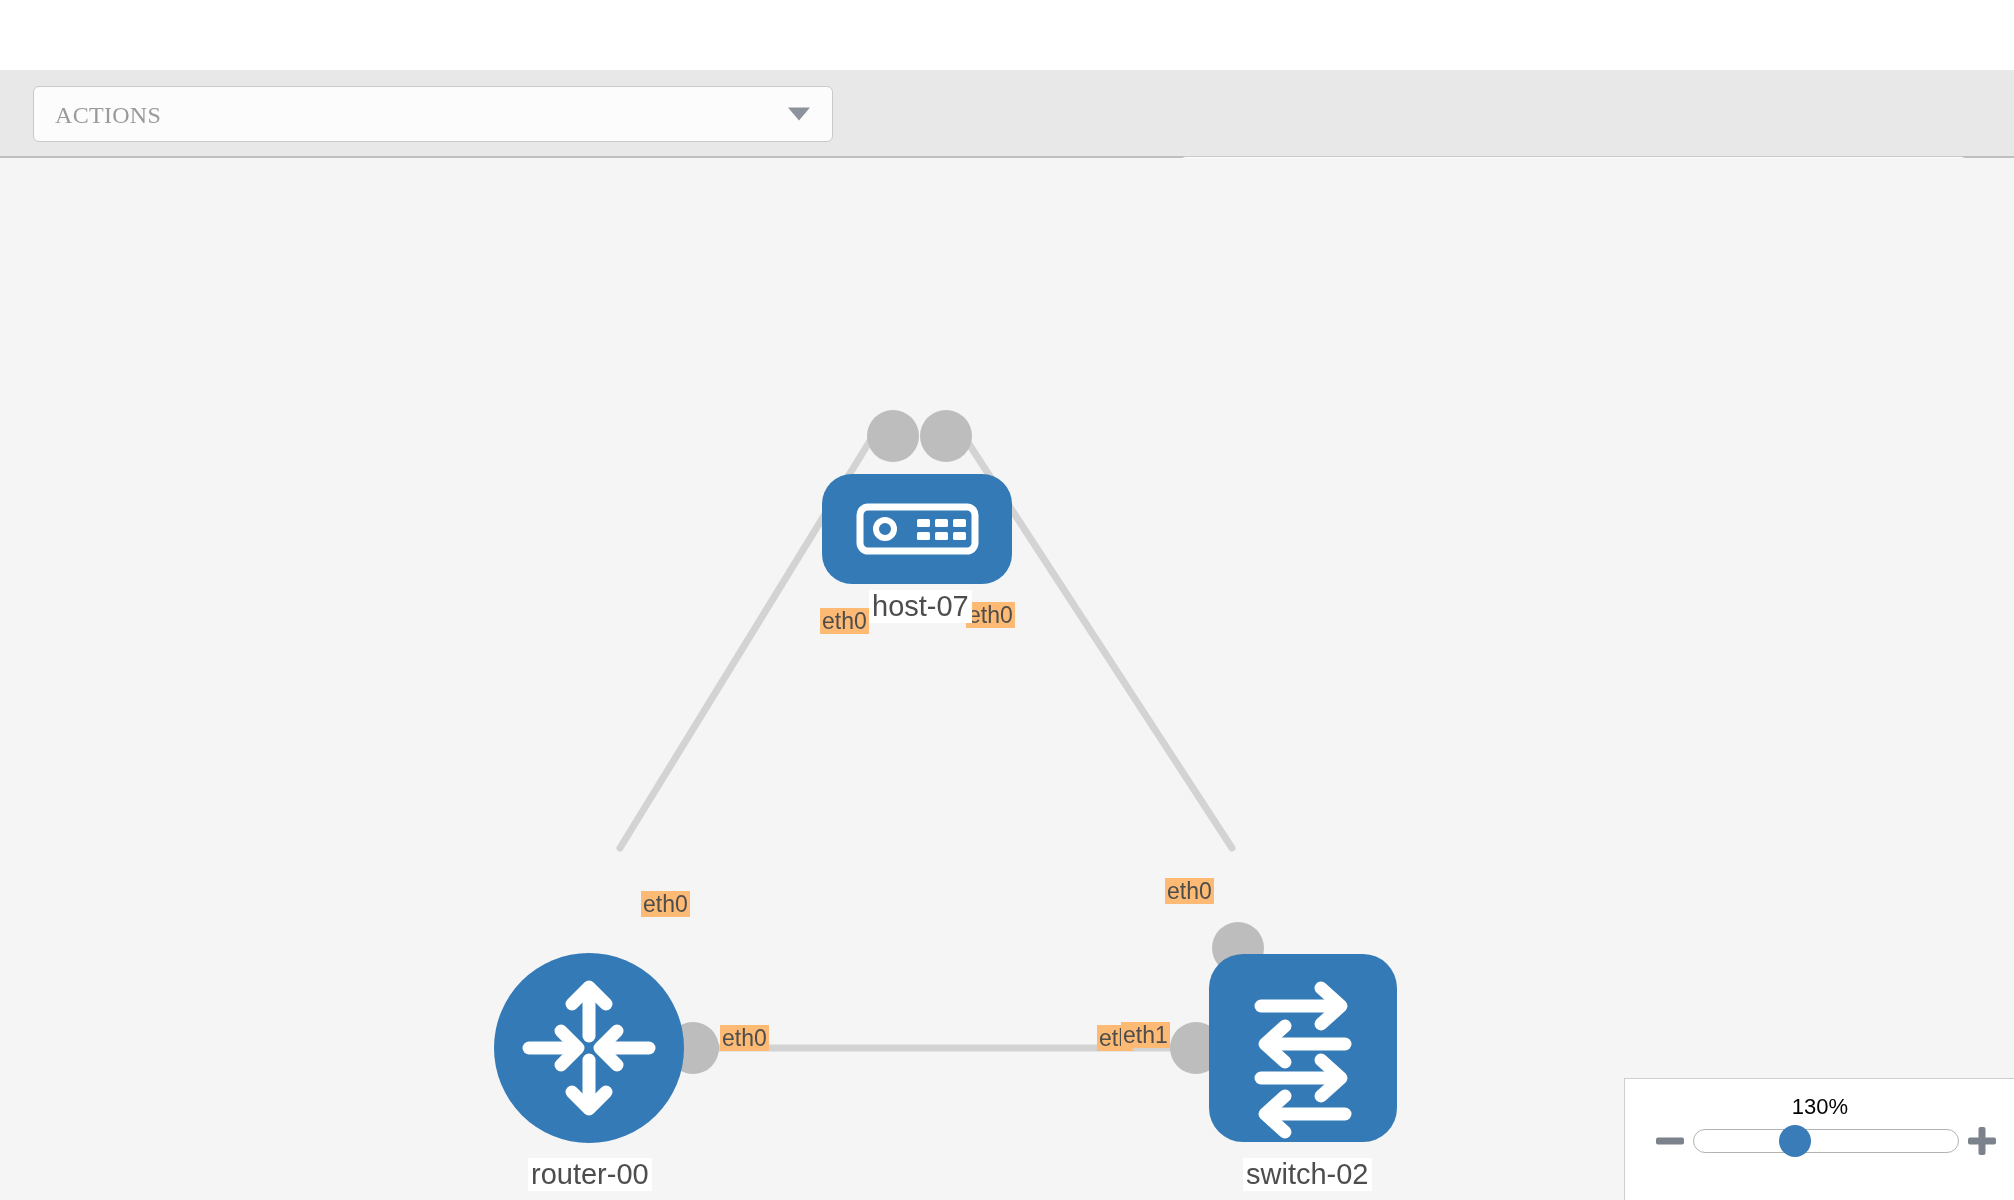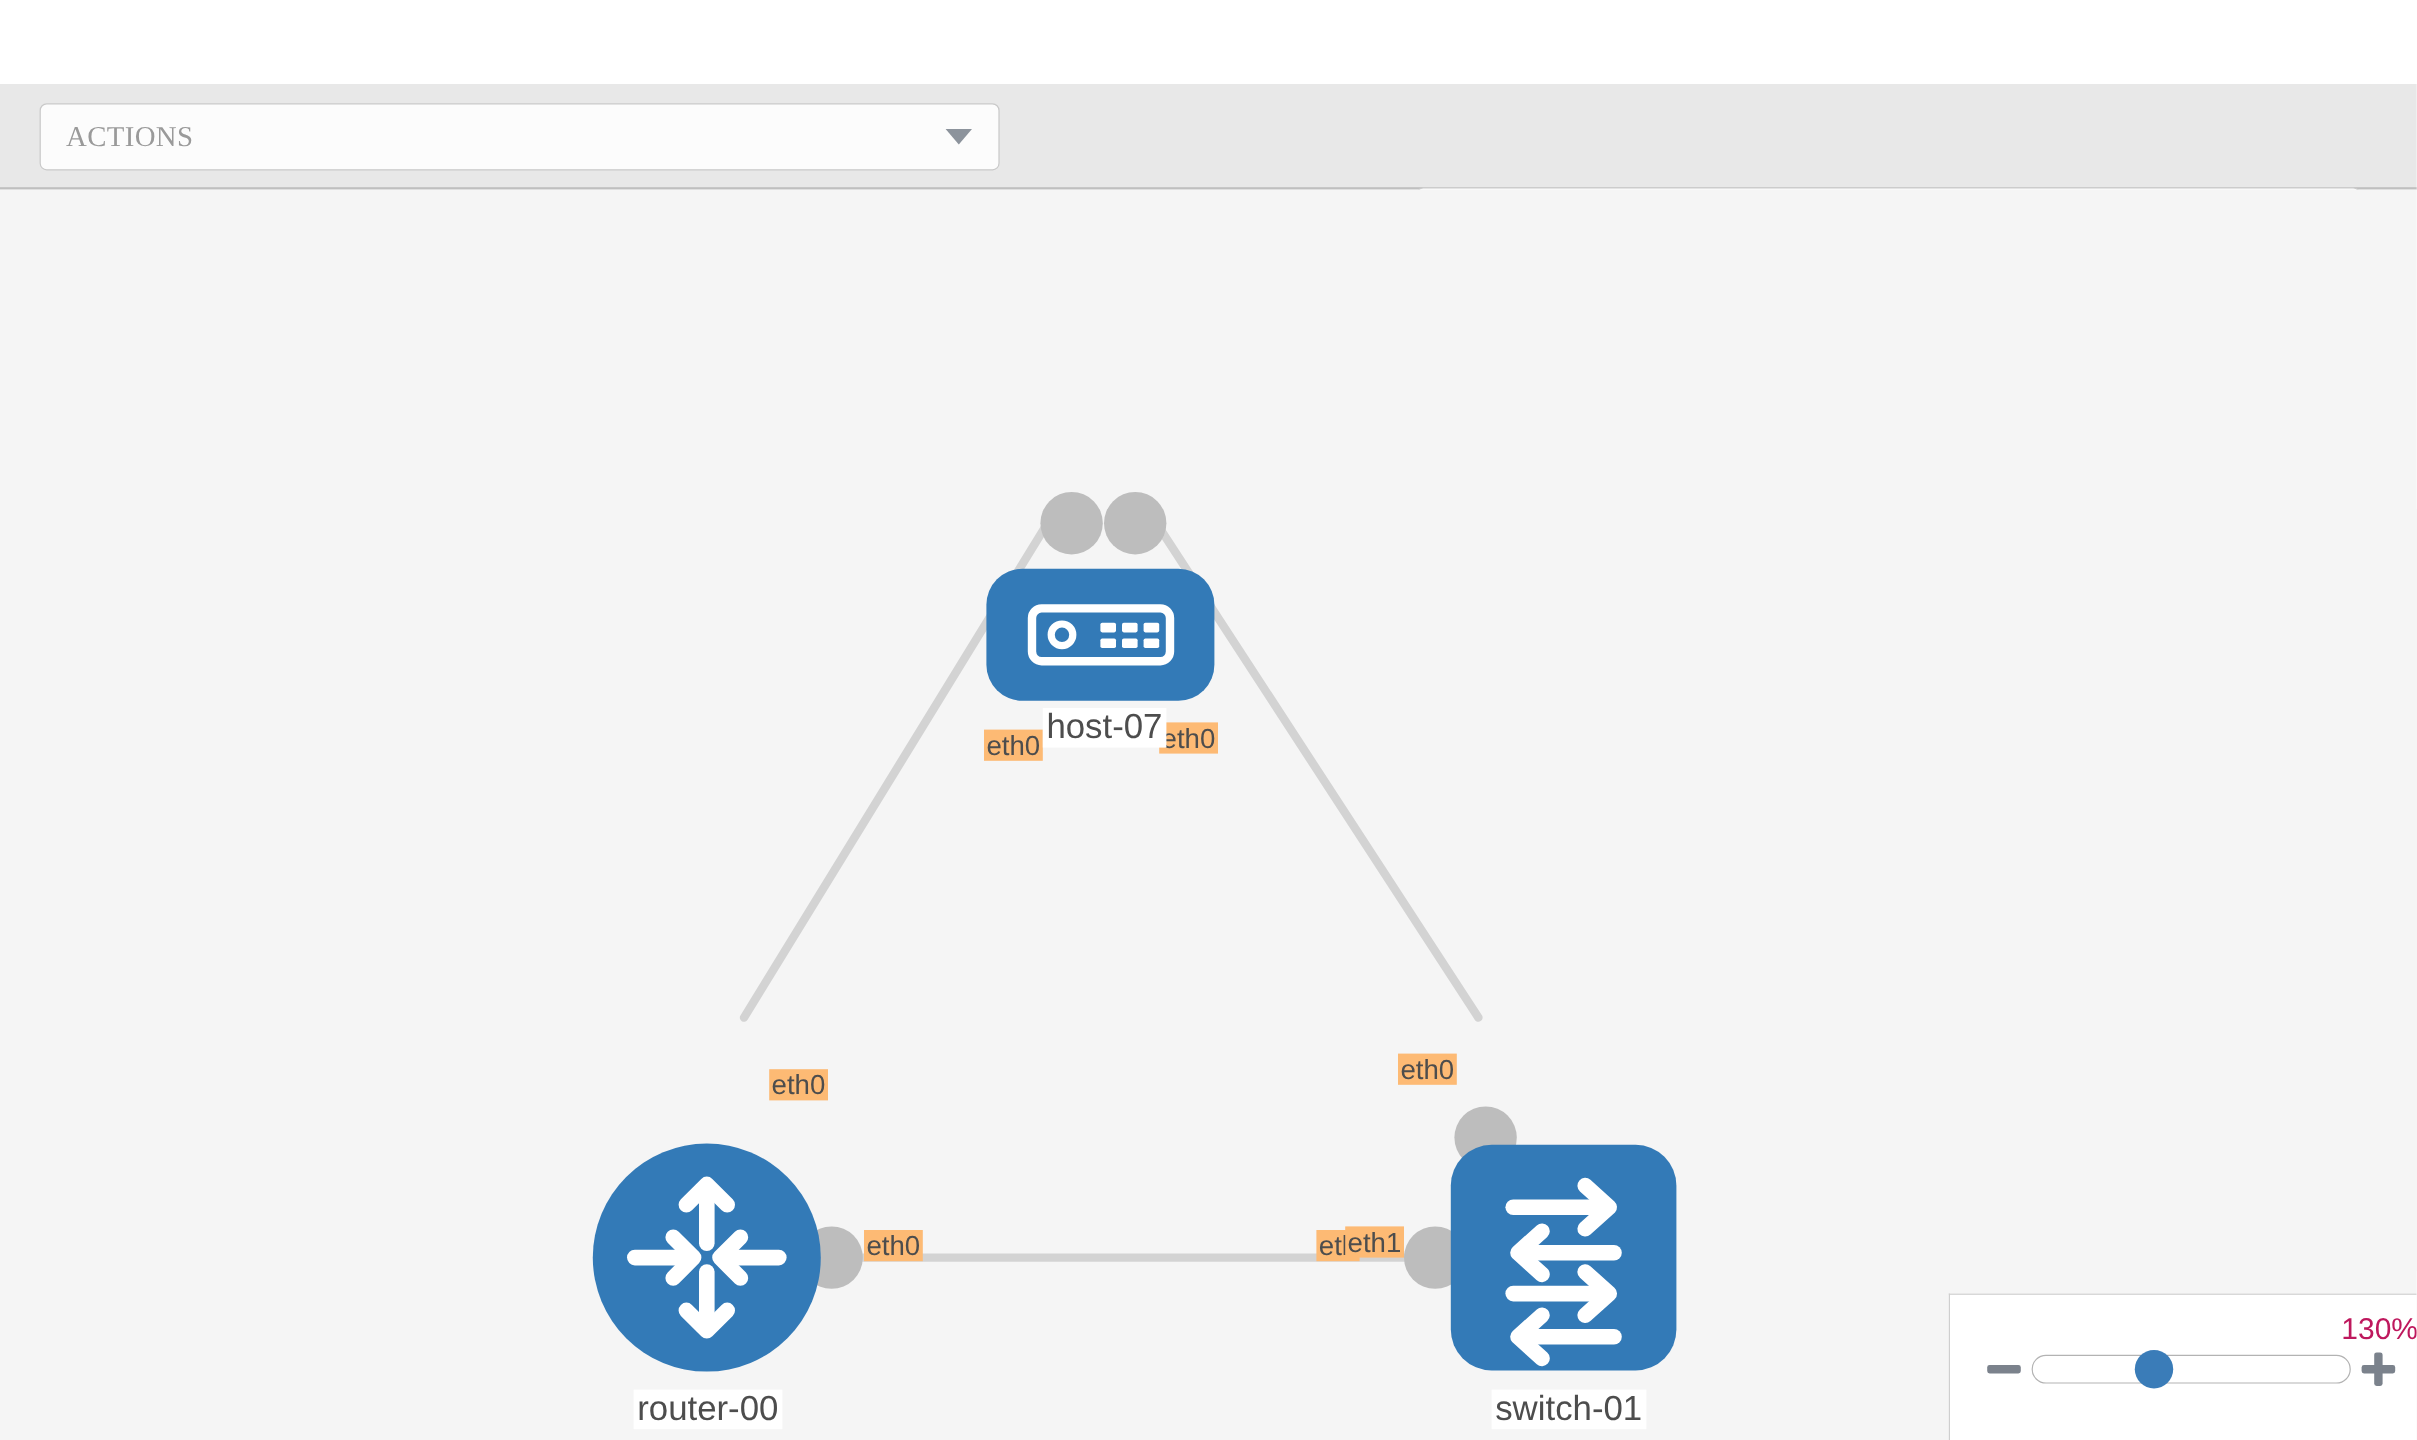--- a/index.html
+++ b/index.html
@@ -164,23 +164,23 @@
     height: 122px;
     background: #ffffff;
     border-top: 1px solid #cfcfcf;
     border-left: 1px solid #cfcfcf;
   }
   .zoom-value {
     position: absolute;
     top: 15px;
     left: 0;
     width: 390px;
-    text-align: right;
-    font-size: 25px;
-    color: #be185d;
+    text-align: center;
+    font-size: 22px;
+    color: #000000;
   }
   .zoom-minus, .zoom-plus {
     position: absolute;
     top: 44px;
     width: 36px;
     height: 36px;
     cursor: pointer;
   }
   .zoom-minus { left: 27px; }
   .zoom-plus  { right: 14px; }
@@ -332,21 +332,21 @@
     <div class="edge-label" style="left:720px; top:867px;">eth0</div>
 
     <div class="edge-label" style="left:1097px; top:867px;">eth</div>
 
     <div class="edge-label" style="left:1121px; top:864px;">eth1</div>
 
     <div class="node-label" style="left:869px; top:432px;">host-07</div>
 
     <div class="node-label" style="left:528px; top:1000px;">router-00</div>
 
-    <div class="node-label" style="left:1243px; top:1000px;">switch-01</div>
+    <div class="node-label" style="left:1243px; top:1000px;">switch-02</div>
 
     <div class="zoom-panel">
       <div class="zoom-value">130%</div>
 
       <div class="zoom-minus">
         <svg width="36" height="36" viewBox="0 0 36 36" aria-hidden="true">
           <rect x="4" y="14.5" width="28" height="7" rx="2" fill="#7b828c"></rect>
         </svg>
       </div>
 

